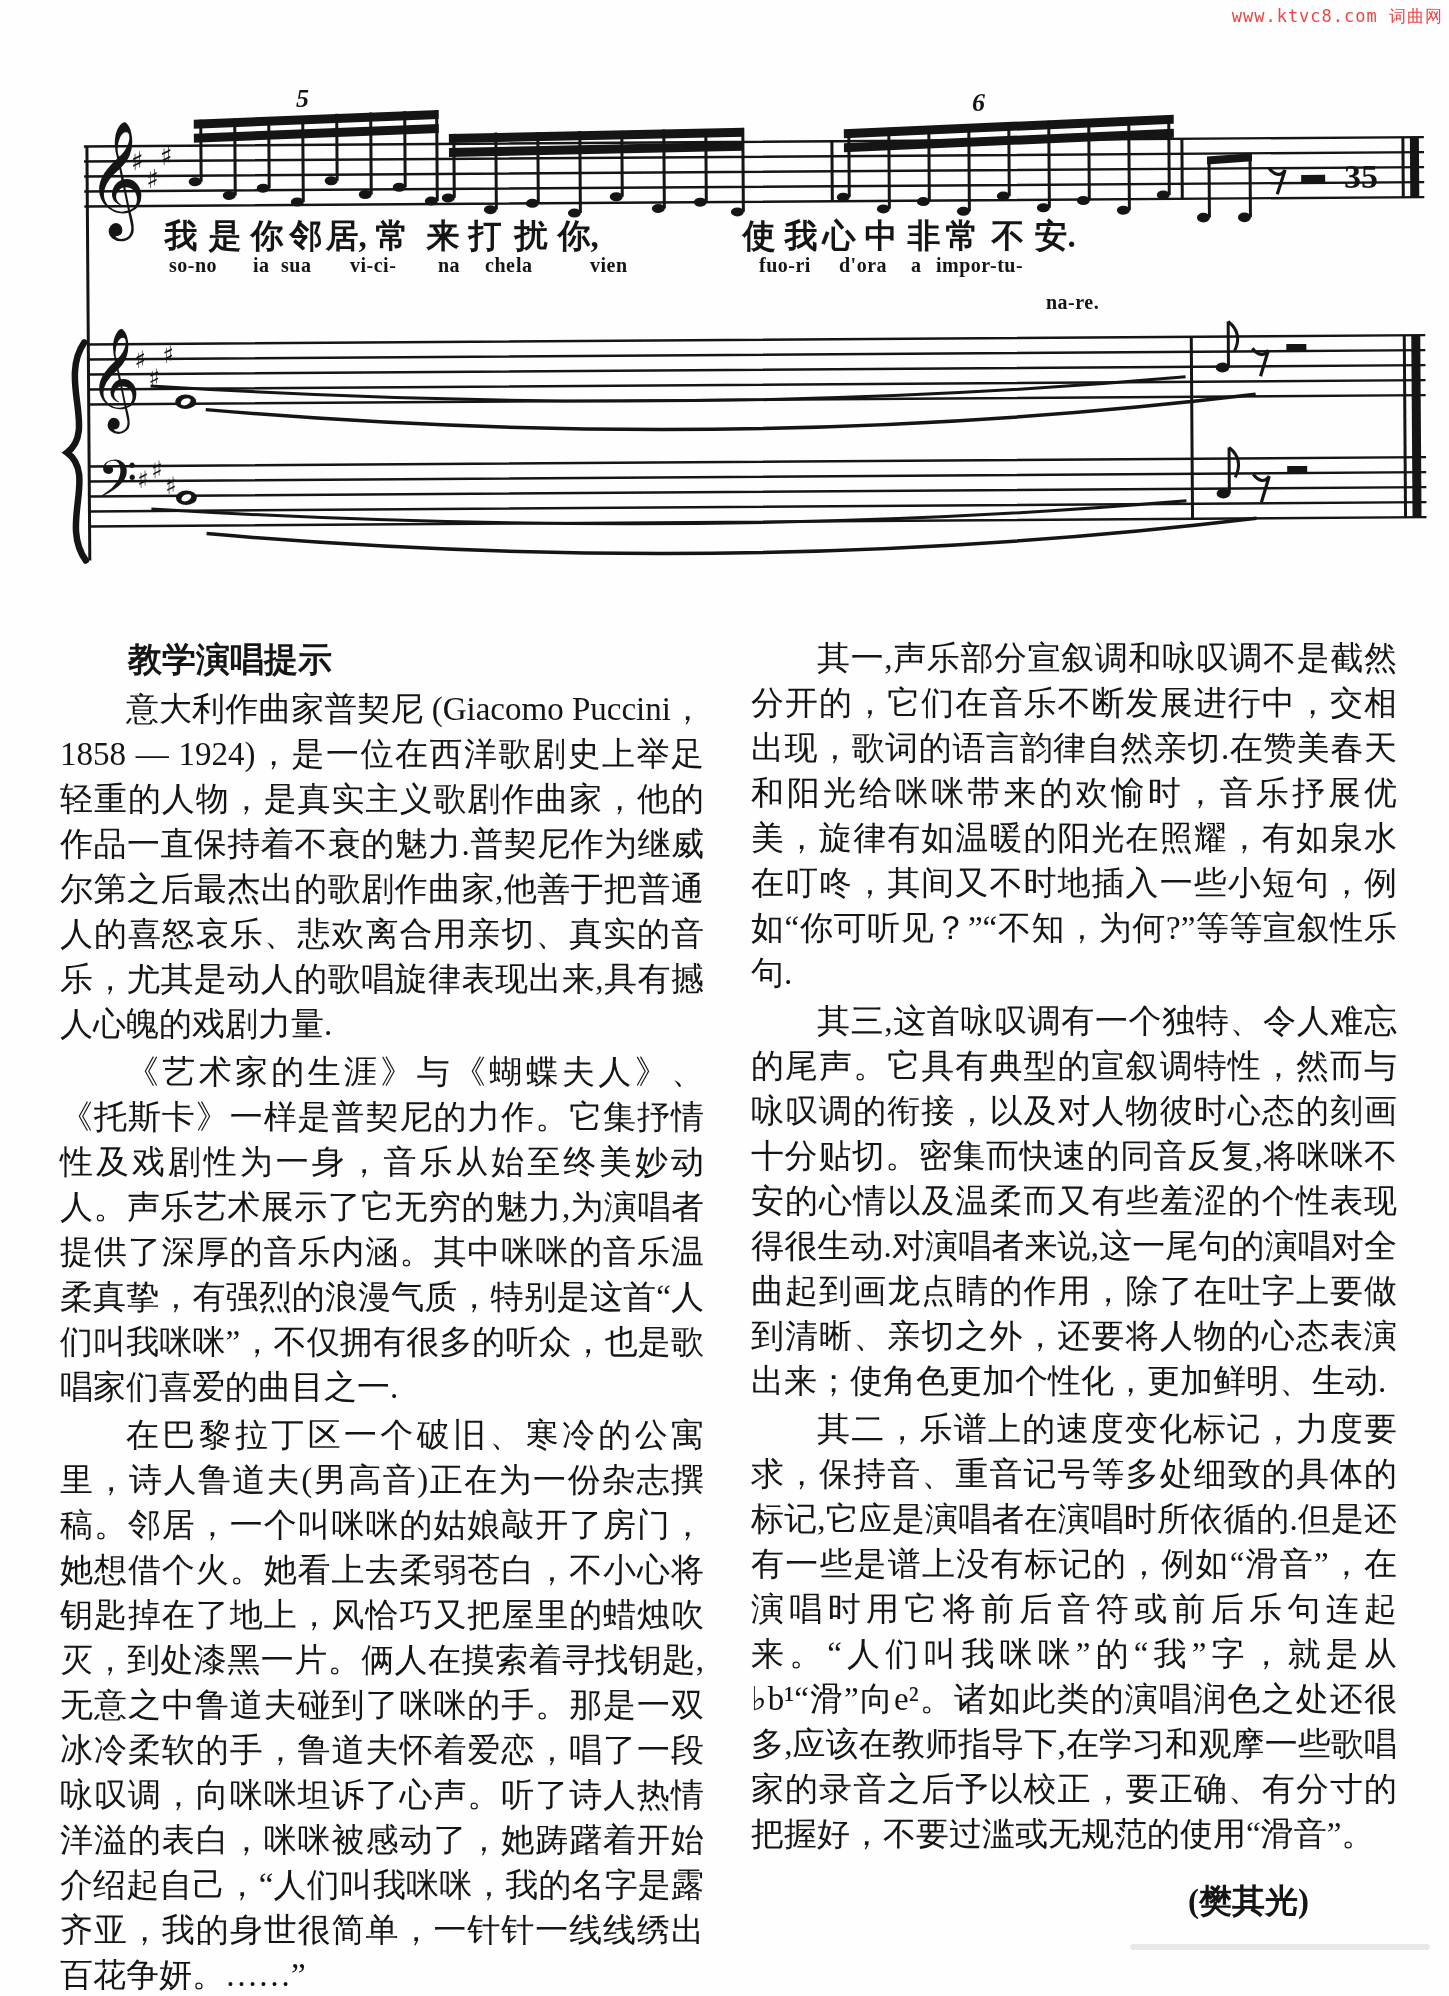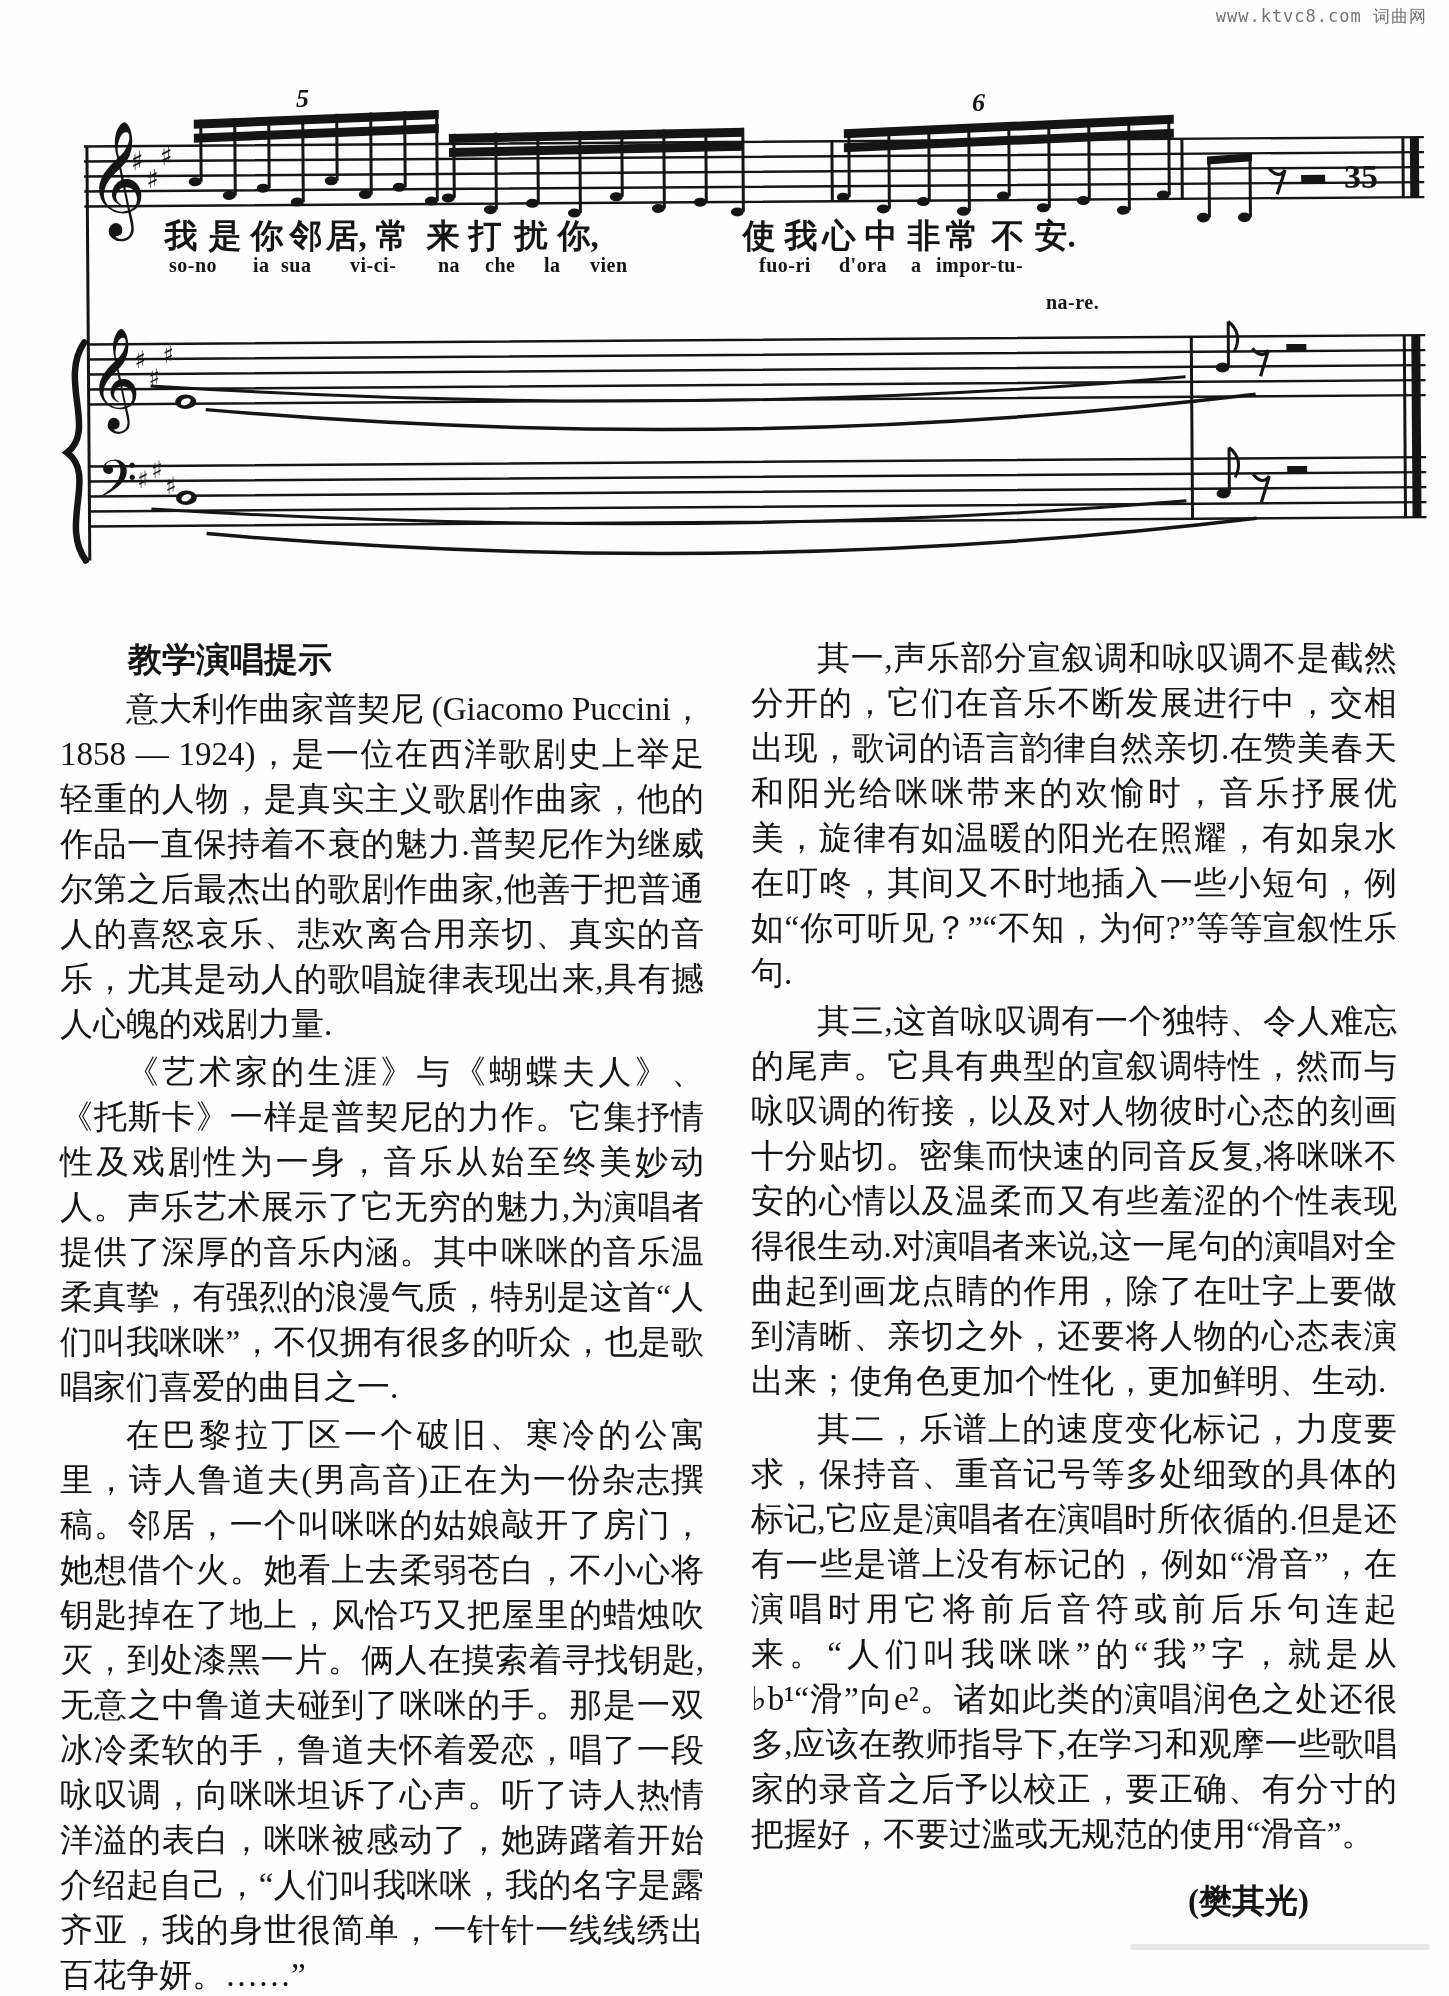--- a/index.html
+++ b/index.html
@@ -2,21 +2,21 @@
 <html><head>
 <meta charset="utf-8">
 <style>
   html,body{margin:0;padding:0;background:#888;}
   .page{
     position:relative;width:1449px;height:1996px;margin:0 auto;
     background:#fefefe;color:#151515;overflow:hidden;
     font-family:"Liberation Serif","DejaVu Serif",serif;
   }
   .watermark{
-    position:absolute;top:5px;right:22px;font-size:17px;color:#737373;
+    position:absolute;top:5px;right:6px;font-size:17px;color:#ef4444;
     font-family:"DejaVu Sans Mono",monospace;letter-spacing:1px;
   }
   .page-number{
     position:absolute;top:158px;left:1344px;font-size:34px;font-weight:bold;
     font-family:"Liberation Serif",serif;
   }
   svg.music{position:absolute;top:0;left:0;}
   .lyric-cn{
     position:absolute;top:214px;width:46px;text-align:center;font-size:33px;
     font-weight:600;white-space:nowrap;
@@ -218,21 +218,21 @@
       <span class="lyric-cn" style="left: 985px;">不</span>
       <span class="lyric-cn" style="left: 1032px;">安.</span>
     </div>
   <div id="lyrics-it">
       <span class="lyric-it" style="left: 169px;">so-no</span>
       <span class="lyric-it" style="left: 253px;">ia</span>
       <span class="lyric-it" style="left: 281px;">sua</span>
       <span class="lyric-it" style="left: 350px;">vi-ci-</span>
       <span class="lyric-it" style="left: 438px;">na</span>
       <span class="lyric-it" style="left: 485px;">che</span>
-      <span class="lyric-it" style="left: 544px;">la</span>
+      <span class="lyric-it" style="left: 516px;">la</span>
       <span class="lyric-it" style="left: 590px;">vien</span>
       <span class="lyric-it" style="left: 759px;">fuo-ri</span>
       <span class="lyric-it" style="left: 839px;">d'ora</span>
       <span class="lyric-it" style="left: 911px;">a</span>
       <span class="lyric-it" style="left: 936px; font-family: Liberation Serif, serif;">impor-tu-</span>
       <span class="lyric-it" style="left: 1046px; margin-top: 37px;">na-re.</span>
     </div>
 
   <div class="col col-left">
     <p class="article-title">教学演唱提示</p>

